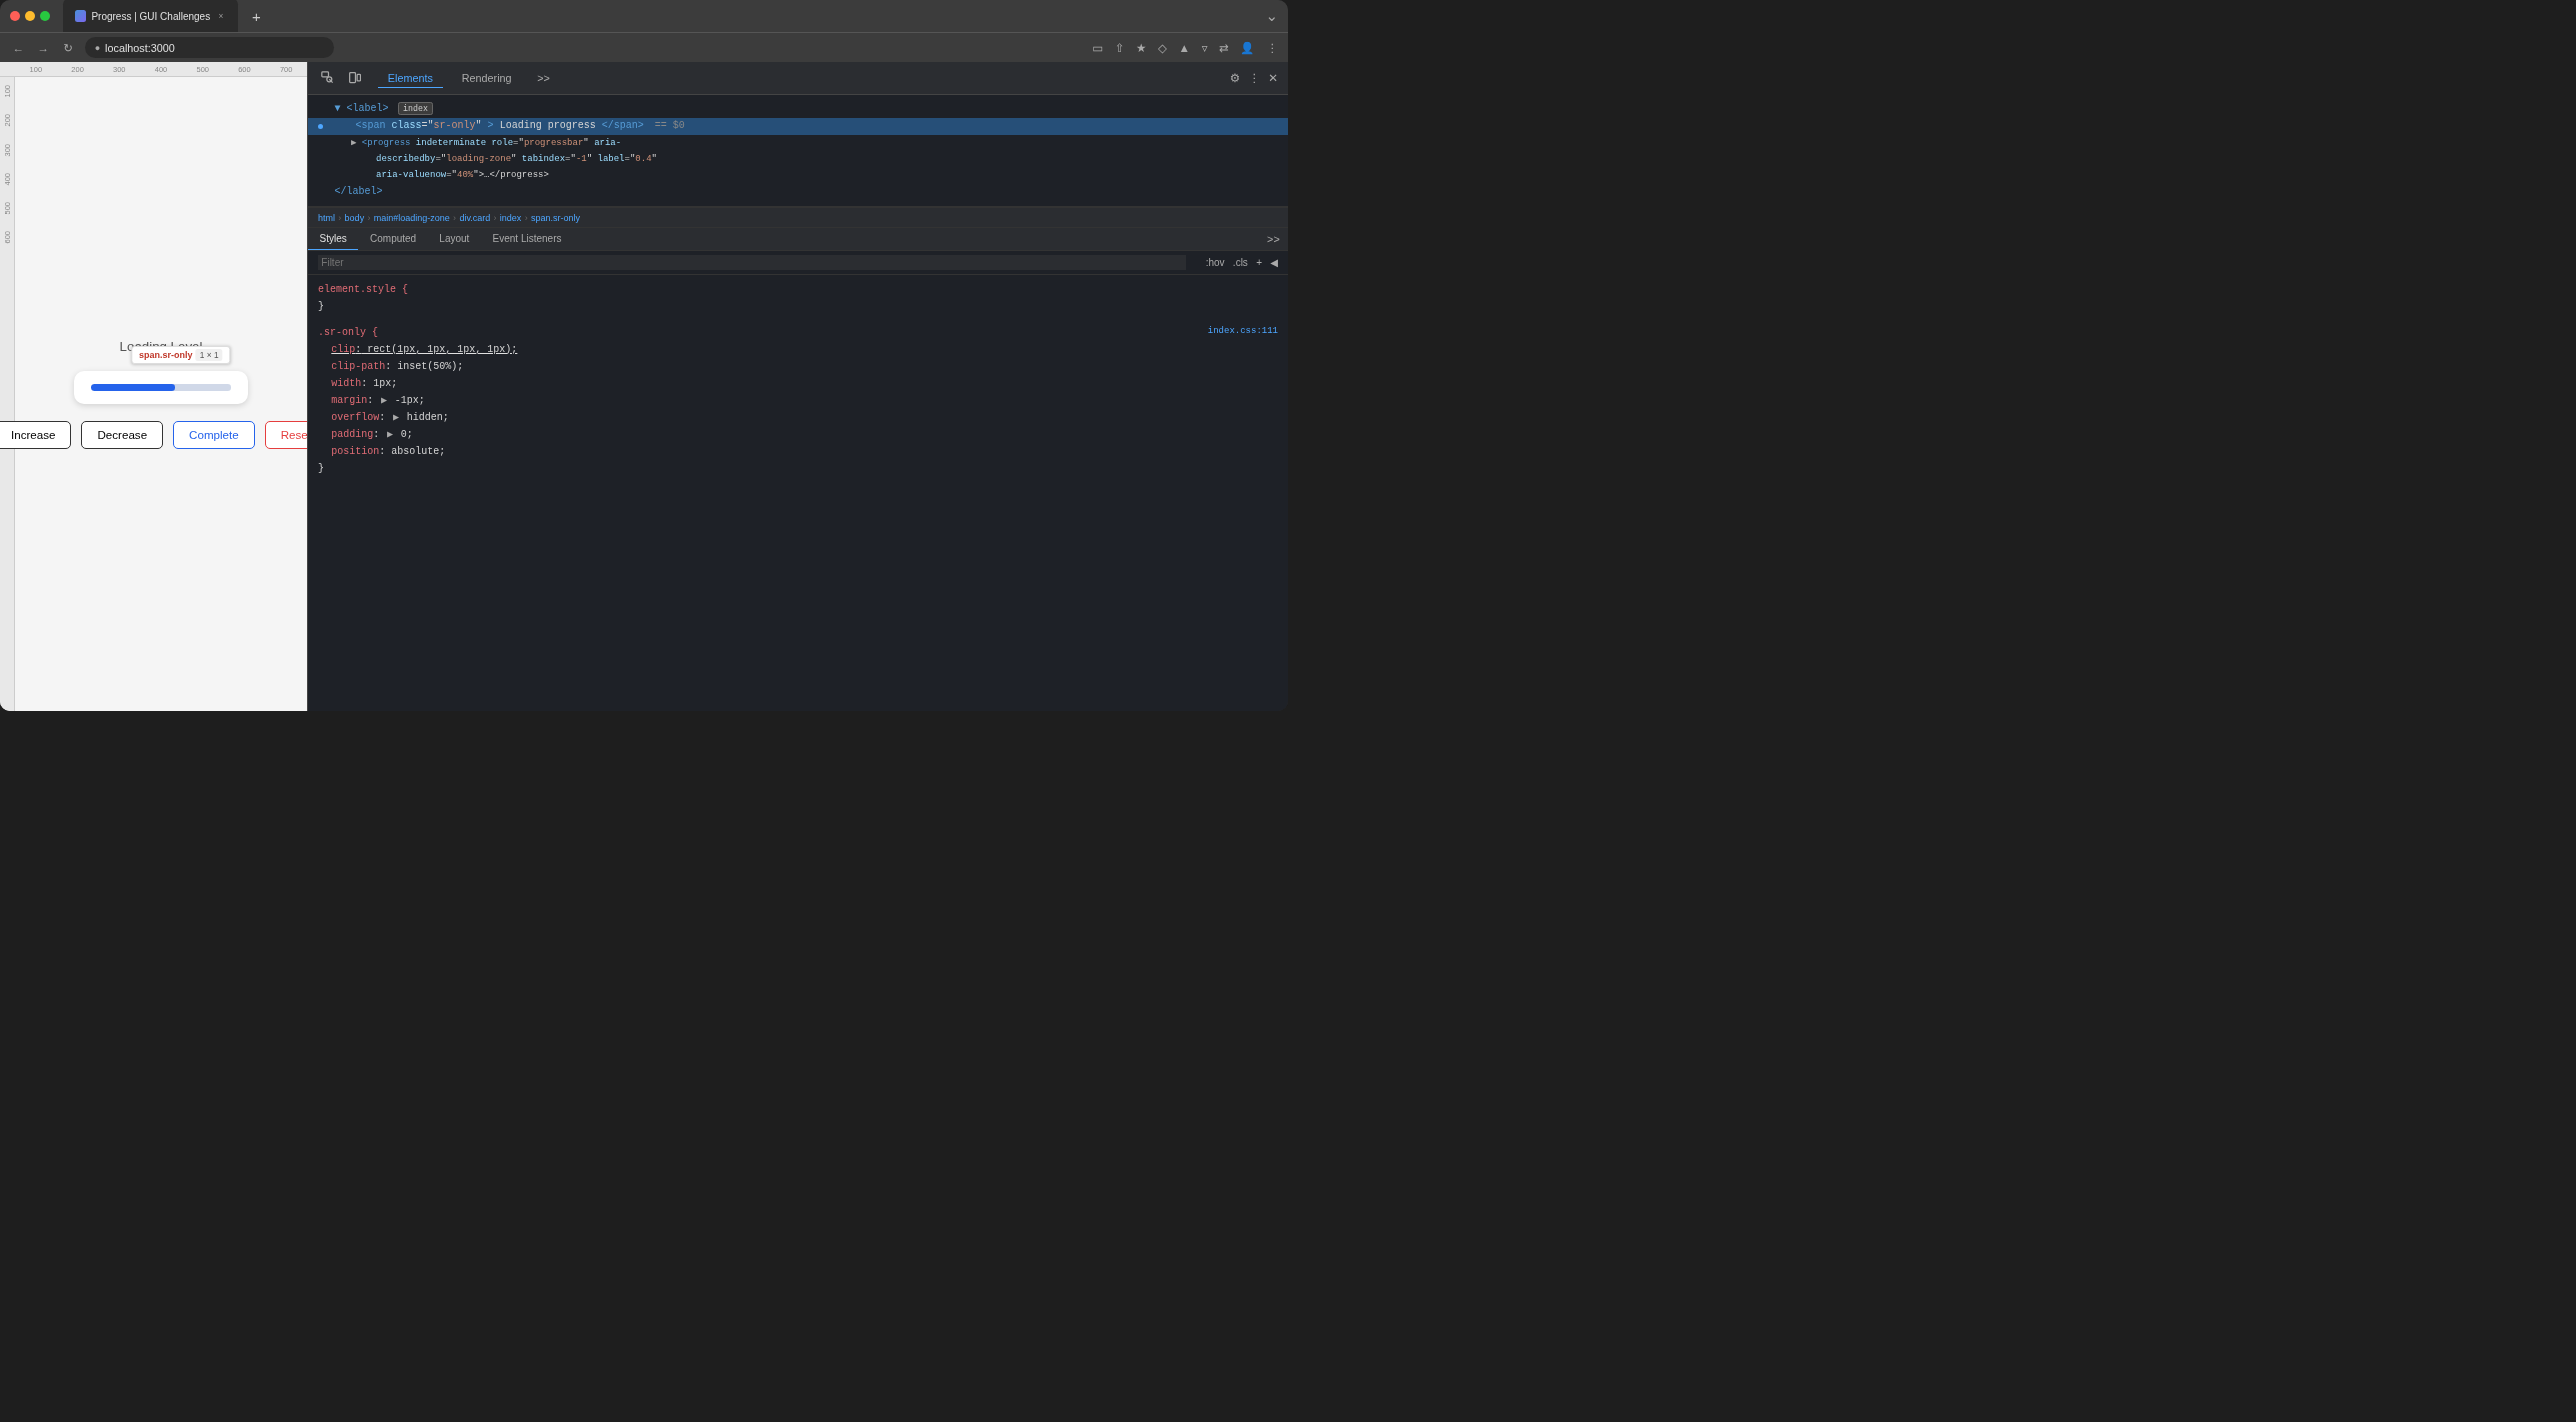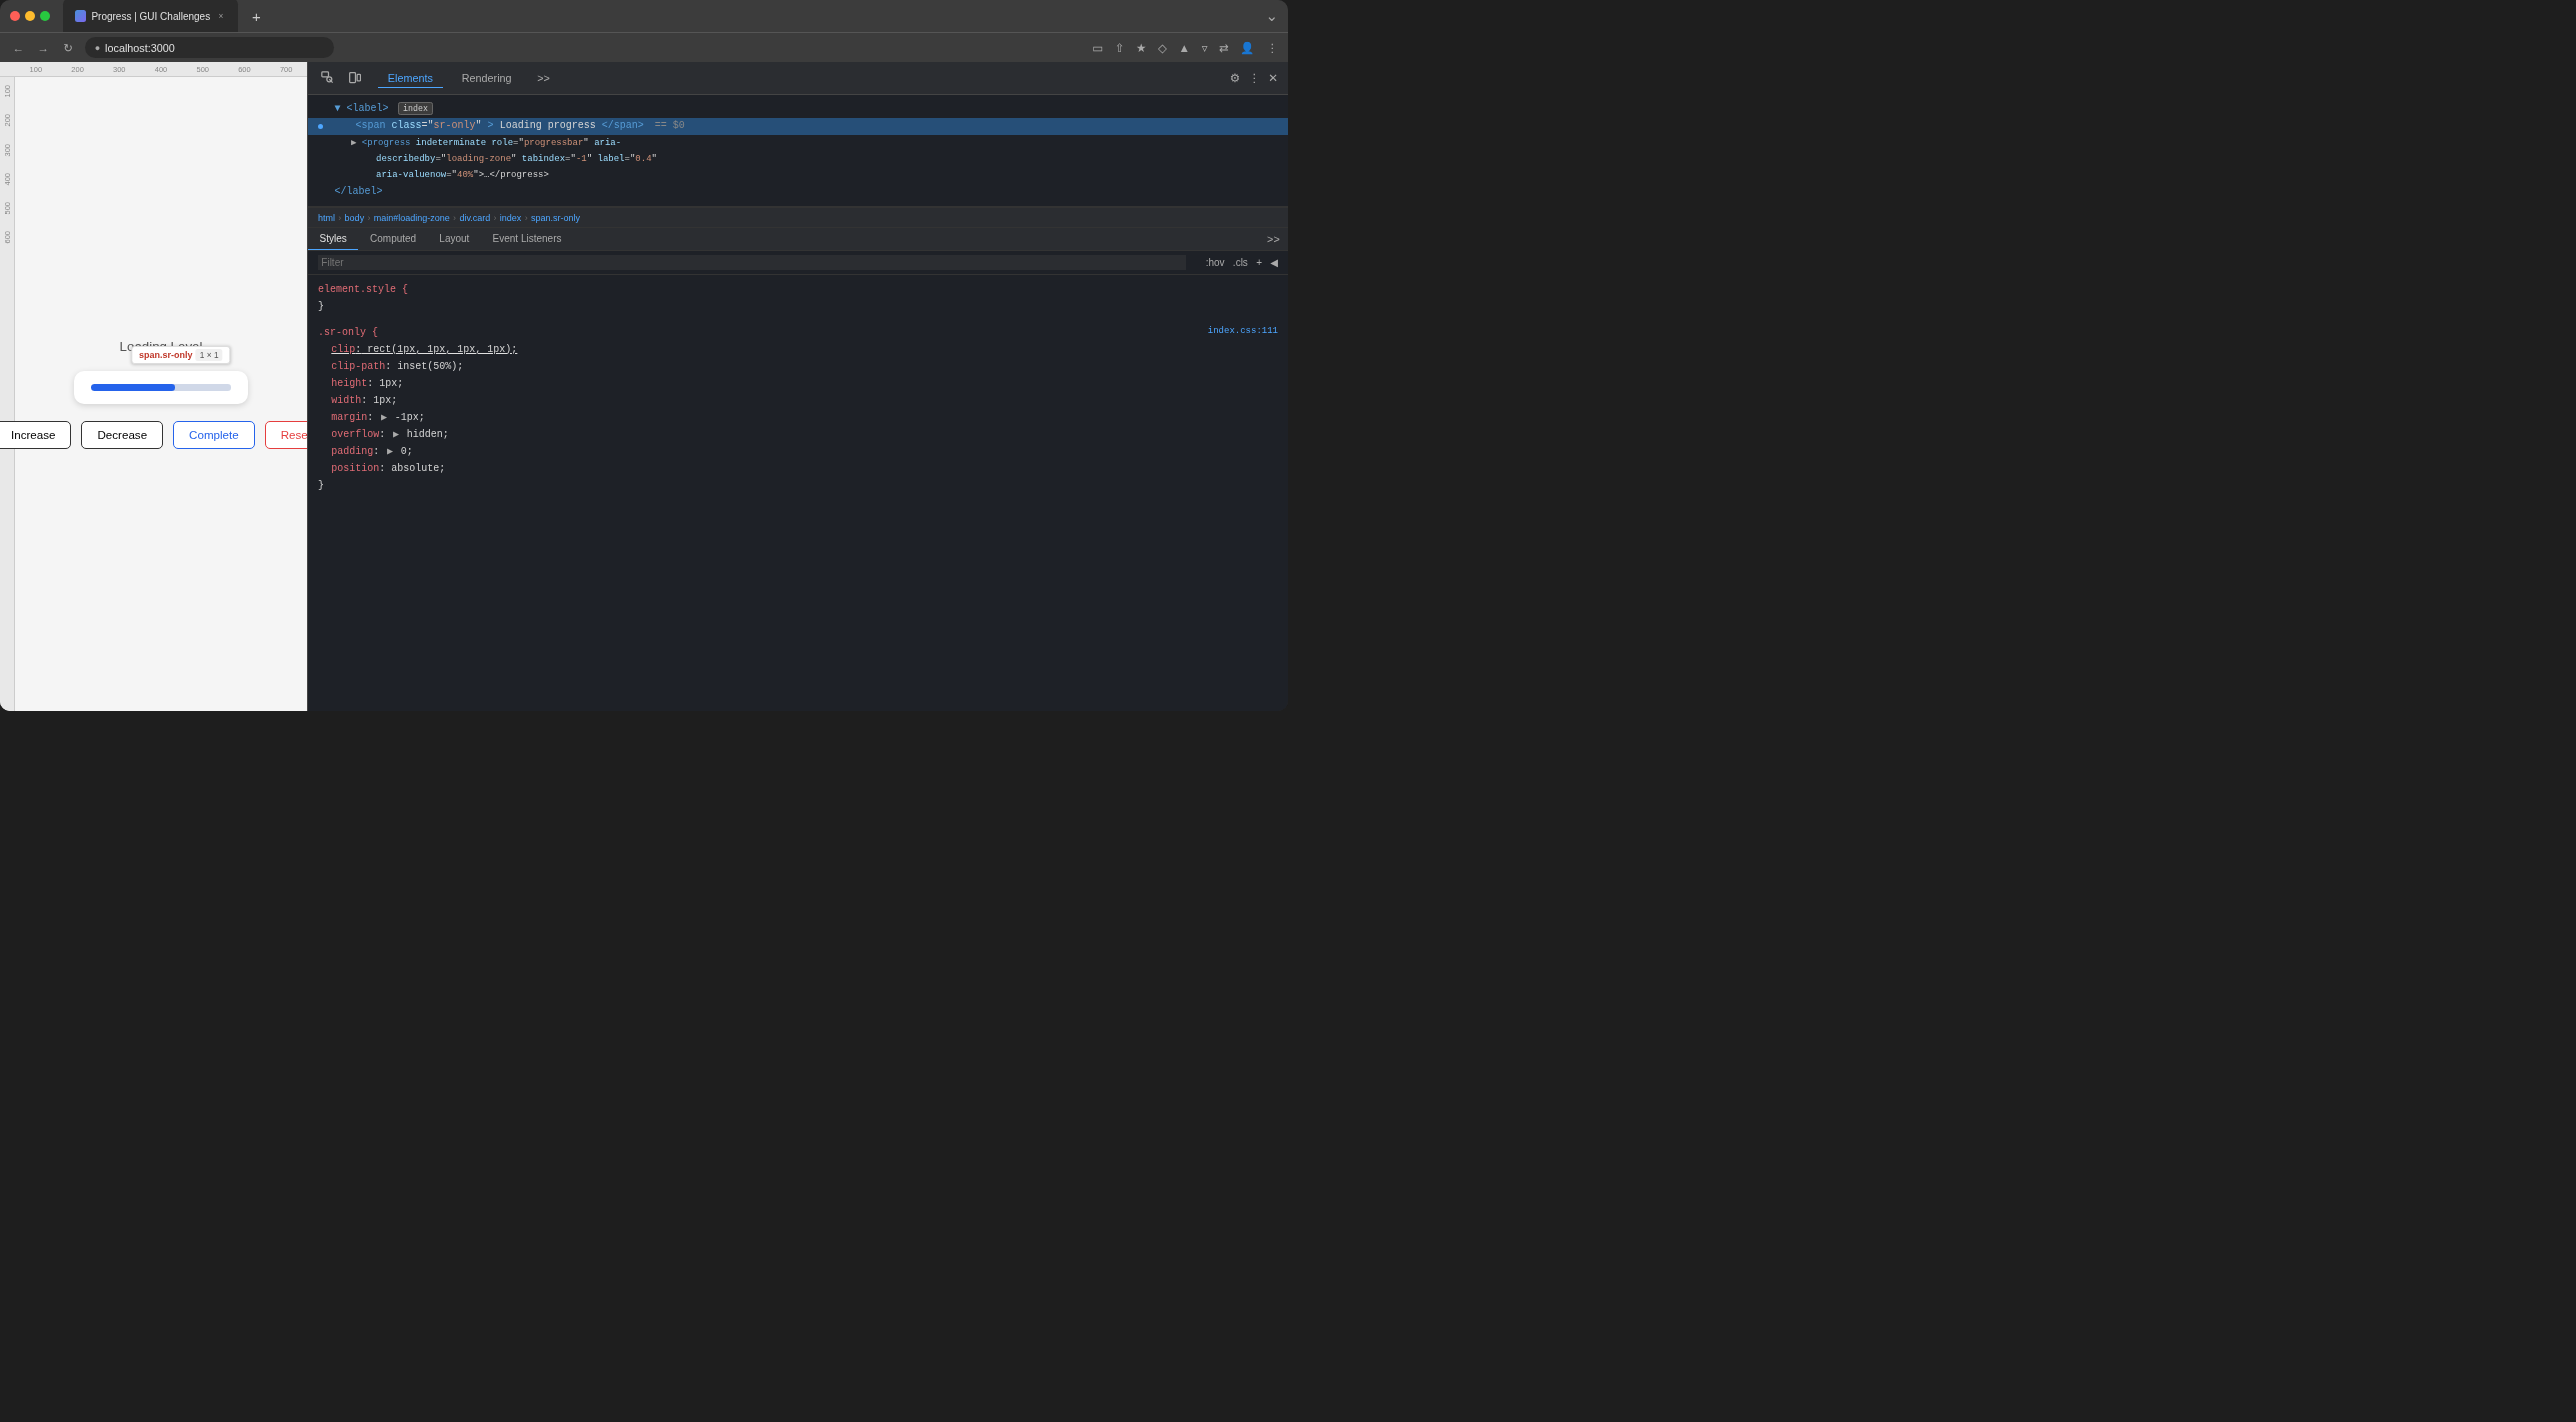--- a/index.html
+++ b/index.html
@@ -736,23 +736,20 @@
               <span class="style-file">index.css:111</span>
               <span class="style-selector">.sr-only {</span>
             </div>
             <div style="padding-left:13.3px;text-decoration:underline;">
               <span class="style-prop">clip</span><span class="style-colon">:</span><span class="style-val"> rect(1px, 1px, 1px, 1px);</span>
             </div>
             <div style="padding-left:13.3px;">
               <span class="style-prop">clip-path</span><span class="style-colon">:</span><span class="style-val"> inset(50%);</span>
             </div>
             <div style="padding-left:13.3px;">
-              <span class="style-prop">height</span><span class="style-colon">:</span><span class="style-val"> 1px;</span>
-            </div>
-            <div style="padding-left:13.3px;">
               <span class="style-prop">width</span><span class="style-colon">:</span><span class="style-val"> 1px;</span>
             </div>
             <div style="padding-left:13.3px;">
               <span class="style-prop">margin</span><span class="style-colon">:</span>
               <span class="style-arrow"> ▶</span>
               <span class="style-val"> -1px;</span>
             </div>
             <div style="padding-left:13.3px;">
               <span class="style-prop">overflow</span><span class="style-colon">:</span>
               <span class="style-arrow"> ▶</span>

